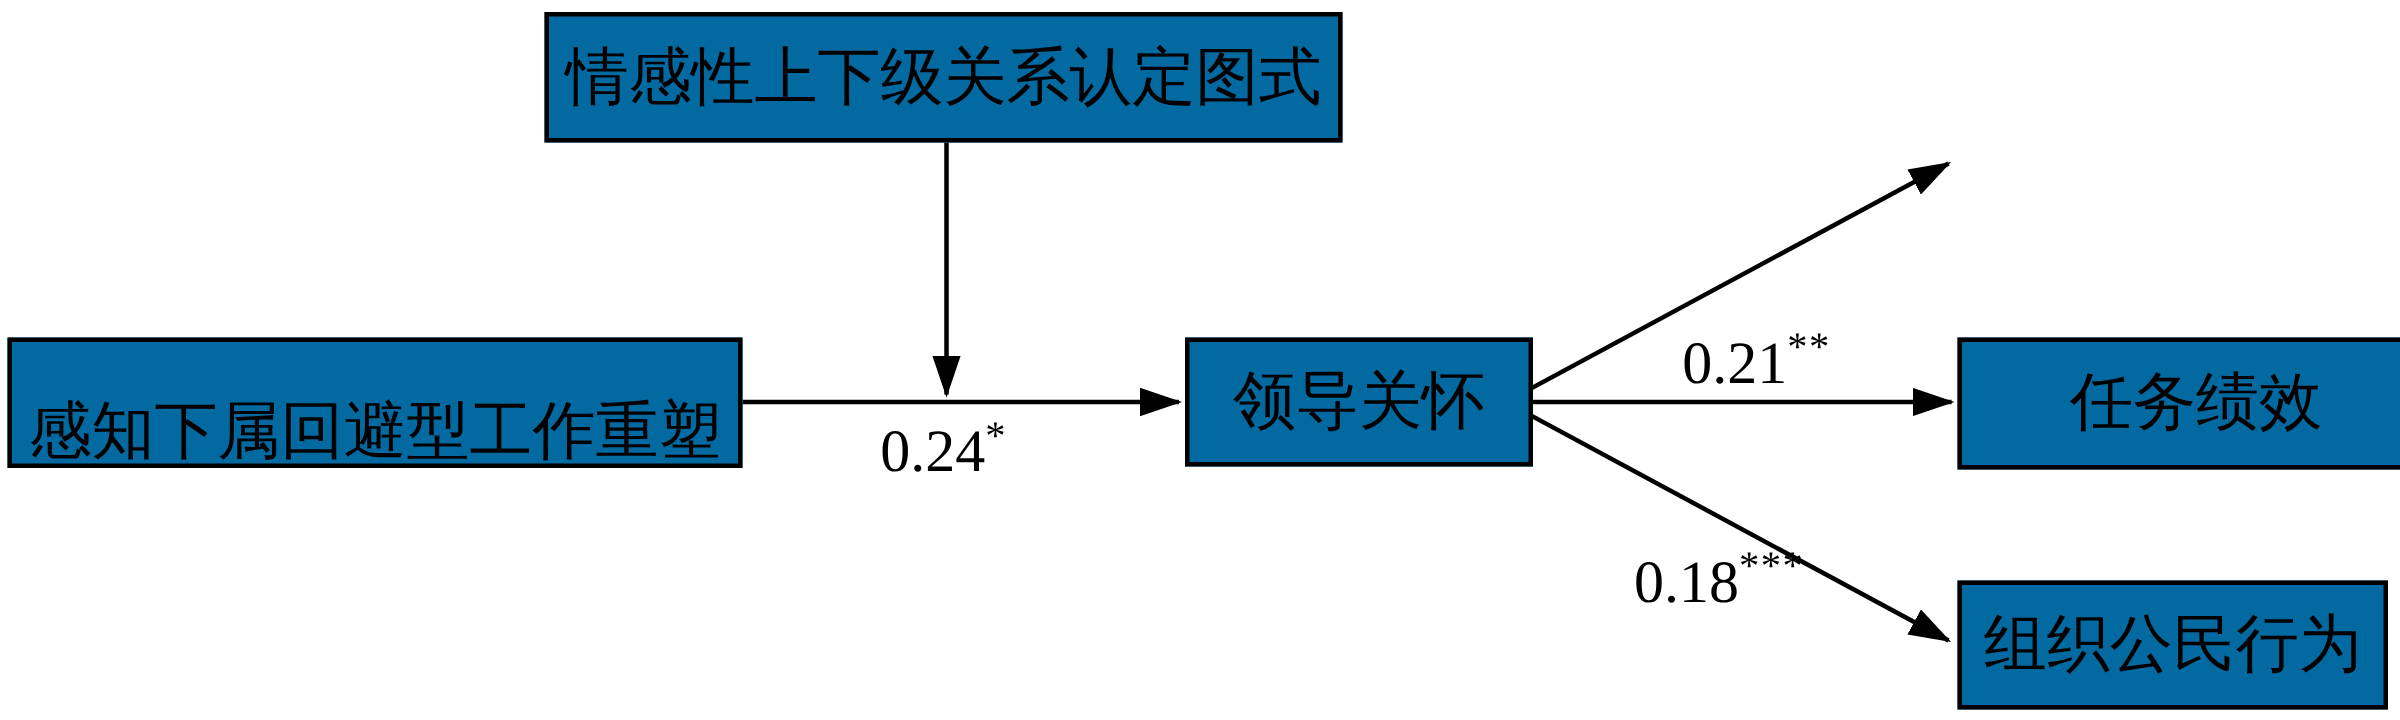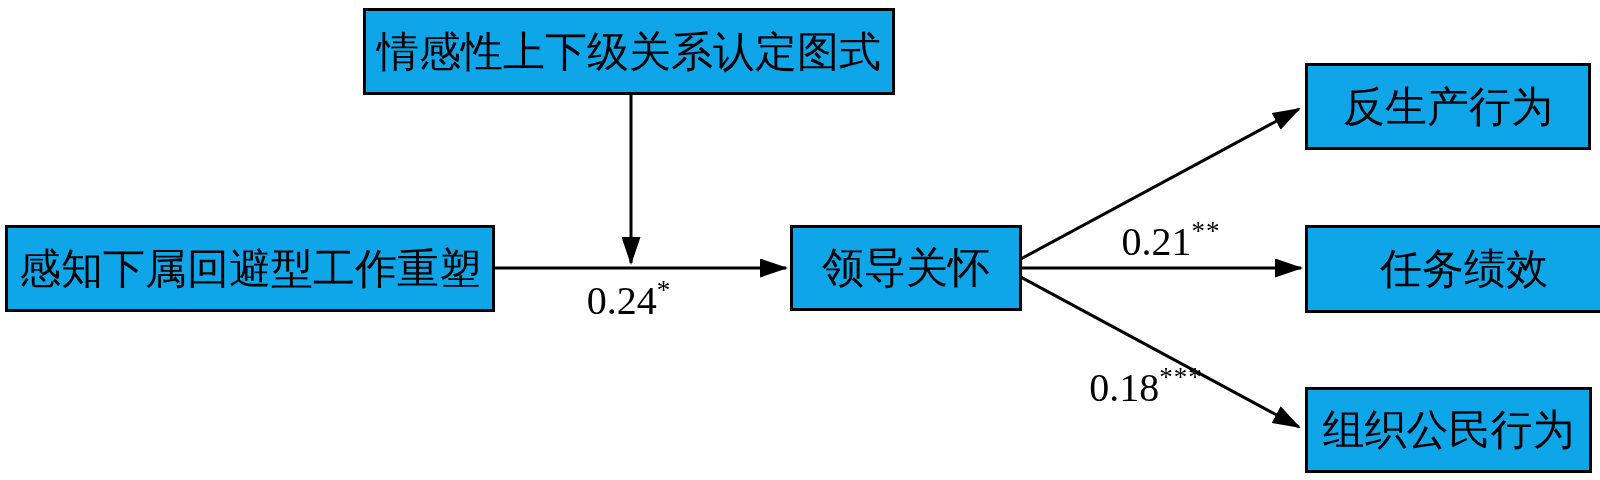--- a/index.html
+++ b/index.html
@@ -21,21 +21,21 @@
     left: 0;
     top: 0;
     width: 1600px;
     height: 480px;
     z-index: 1;
   }
   .node {
     position: absolute;
     box-sizing: border-box;
     border: 3px solid #000000;
-    background: #0ea5e9;
+    background: #0369a1;
     display: flex;
     align-items: center;
     justify-content: center;
     font-size: 42px;
     line-height: 1;
     white-space: nowrap;
     z-index: 2;
   }
   .coef {
     position: absolute;
@@ -45,21 +45,21 @@
     white-space: nowrap;
     z-index: 3;
   }
   .coef .stars {
     font-size: 27px;
     vertical-align: 15px;
     letter-spacing: 1px;
   }
   
   .box-moderator { left: 363px; top: 8px;   width: 532px; height: 87px; }
-  .box-predictor { left: 5px;   top: 225px; width: 490px; height: 87px; }
+  .box-predictor { left: 5px;   top: 225px; width: 490px; height: 87px; align-items: flex-end; }
   .box-mediator  { left: 790px; top: 225px; width: 232px; height: 86px; }
   .box-cwb       { left: 1305px; top: 63px;  width: 286px; height: 87px; }
   .box-task      { left: 1305px; top: 225px; width: 318px; height: 88px; }
   .box-ocb       { left: 1305px; top: 387px; width: 287px; height: 86px; text-align: right; }
   
   .coef-moderation { left: 690px;  top: 180px; }
   .coef-a-path     { left: 629px;  top: 299px; }
   .coef-cwb        { left: 1127px; top: 155px; }
   .coef-task       { left: 1171px; top: 240px; }
   .coef-ocb        { left: 1146px; top: 386px; }
@@ -87,23 +87,20 @@
   </div>
 
   <div class="node box-predictor">
     <span>感知下属回避型工作重塑</span>
   </div>
 
   <div class="node box-mediator">
     <span>领导关怀</span>
   </div>
 
-  <div class="node box-cwb">
-    <span>反生产行为</span>
-  </div>
 
   <div class="node box-task">
     <span>任务绩效</span>
   </div>
 
   <div class="node box-ocb">
     <span>组织公民行为</span>
   </div>
 
 

